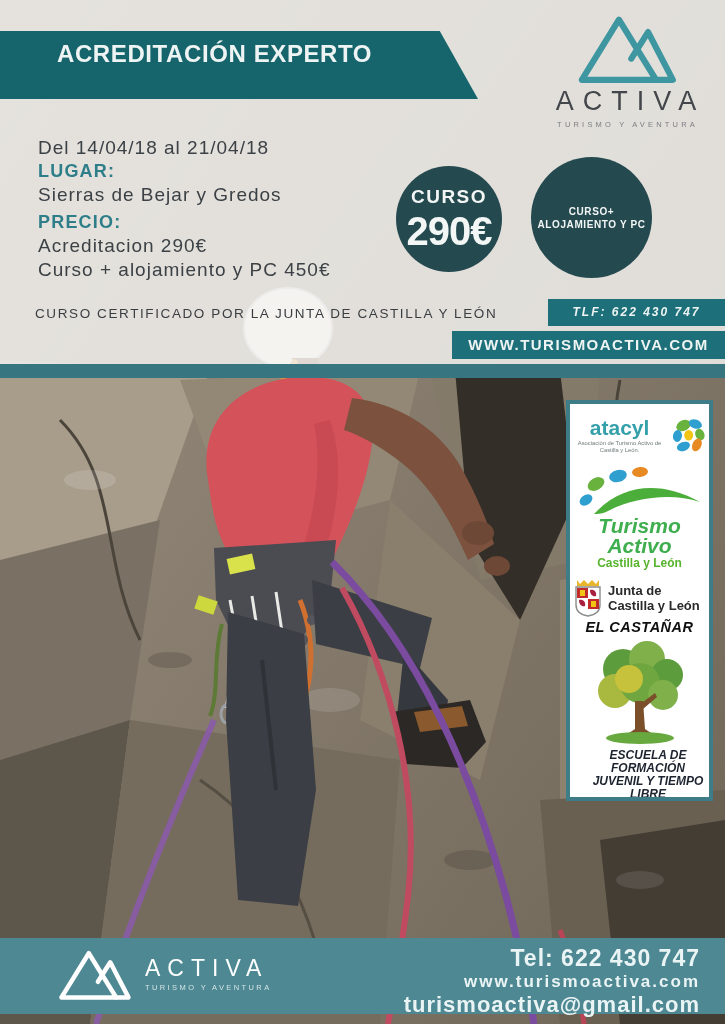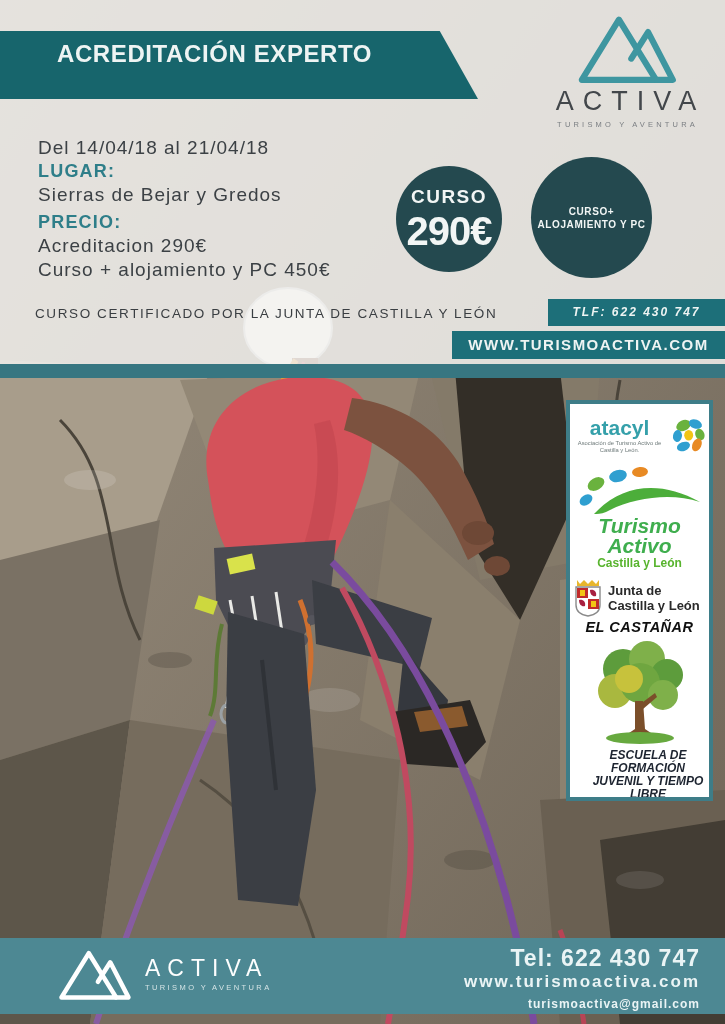--- a/index.html
+++ b/index.html
@@ -61,21 +61,21 @@
   .school-contact{font-size:6.8px;font-weight:bold;color:#222;line-height:9px;}
 
   
   .footer-band{position:absolute;left:0;top:938px;width:725px;height:76px;background:#4d8893;}
   .footer-logo{position:absolute;left:55px;top:948px;display:flex;align-items:center;gap:12px;}
   .footer-brand-name{font-size:23px;letter-spacing:7px;color:#fdfefe;line-height:24px;}
   .footer-brand-tagline{font-size:7.5px;letter-spacing:2.4px;color:#d5e4e6;margin-top:3px;}
   .footer-contact{position:absolute;right:25px;top:946px;text-align:right;color:#eaf4f5;}
   .fc-tel{font-size:23px;font-weight:bold;letter-spacing:1px;line-height:24px;}
   .fc-web{font-size:17px;font-weight:bold;letter-spacing:2px;line-height:23px;}
-  .fc-email{font-size:12px;font-weight:bold;letter-spacing:1px;line-height:23px;}
+  .fc-email{font-size:22px;font-weight:bold;letter-spacing:1px;line-height:23px;}
 </style>
 </head>
 <body>
 
 <div id="poster">
 
   <svg id="photo-svg" viewBox="0 0 725 1024" preserveAspectRatio="none" aria-hidden="true">
     <defs>
       <linearGradient id="rockg" x1="0" y1="0" x2="1" y2="1">
         <stop offset="0" stop-color="#9b9080"></stop>

